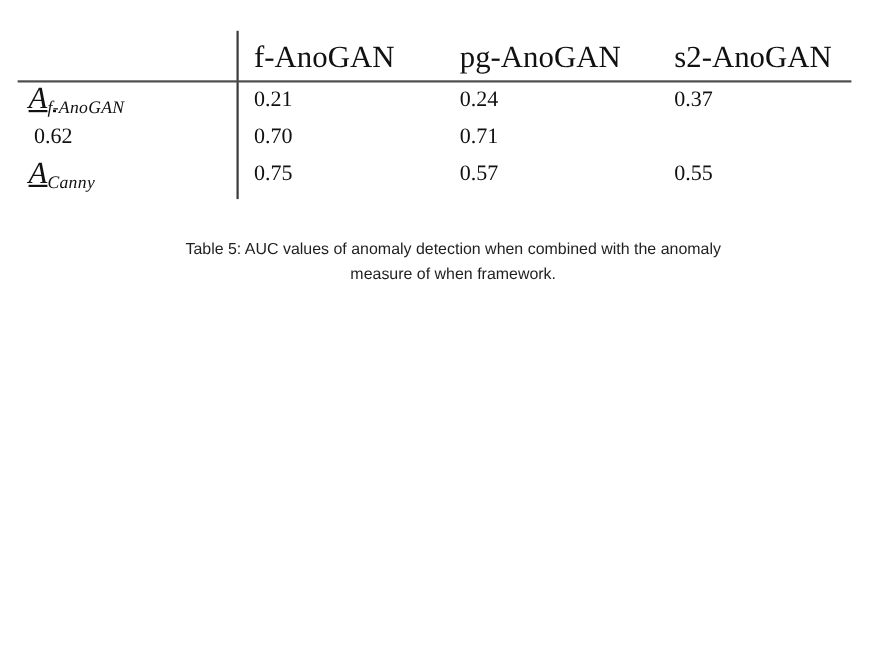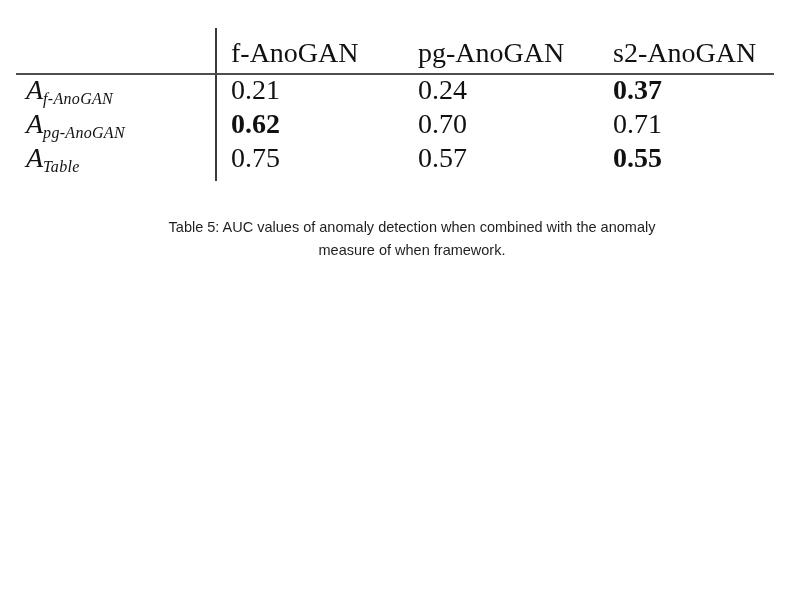--- a/index.html
+++ b/index.html
@@ -42,42 +42,43 @@
   }
   .data-row {
     height: 34px;
   }
   .label-cell {
     padding-left: 10px;
     white-space: nowrap;
     font-style: italic;
     font-size: 28px;
     line-height: 1;
+    text-decoration: underline;
   }
   .label-base {
     font-family: "Liberation Serif", serif;
     font-style: italic;
     font-size: 28px;
   }
   .label-sub {
     font-family: "Liberation Serif", serif;
     font-style: italic;
     font-size: 16px;
     position: relative;
     top: 5px;
     letter-spacing: 0.3px;
   }
   .value-cell {
-    font-size: 28px;
+    font-size: 20px;
     line-height: 1;
     padding-left: 15px;
     white-space: nowrap;
   }
   .bold {
-    font-weight: 700;
+    font-weight: 400;
   }
   .header-rule {
     position: absolute;
     left: 0;
     top: 45px;
     width: 758px;
     height: 2px;
     background: #4d4d4d;
   }
   .col-rule {
@@ -117,28 +118,27 @@
     </div>
 
     <div class="grid-row data-row">
       <div class="label-cell"><span class="label-base">A</span><span class="label-sub">f-AnoGAN</span></div>
       <div class="value-cell">0.21</div>
       <div class="value-cell">0.24</div>
       <div class="value-cell bold">0.37</div>
     </div>
 
     <div class="grid-row data-row">
-      <div class="label-cell"><span class="label-base">A</span><span class="label-sub">pg-AnoGAN</span></div>
       <div class="value-cell bold">0.62</div>
       <div class="value-cell">0.70</div>
       <div class="value-cell">0.71</div>
     </div>
 
     <div class="grid-row data-row">
-      <div class="label-cell"><span class="label-base">A</span><span class="label-sub">Table</span></div>
+      <div class="label-cell"><span class="label-base">A</span><span class="label-sub">Canny</span></div>
       <div class="value-cell">0.75</div>
       <div class="value-cell">0.57</div>
       <div class="value-cell bold">0.55</div>
     </div>
   </div>
 
   <div class="caption">
     <div>Table 5: AUC values of anomaly detection when combined with the anomaly</div>
     <div>measure of when framework.</div>
   </div>

